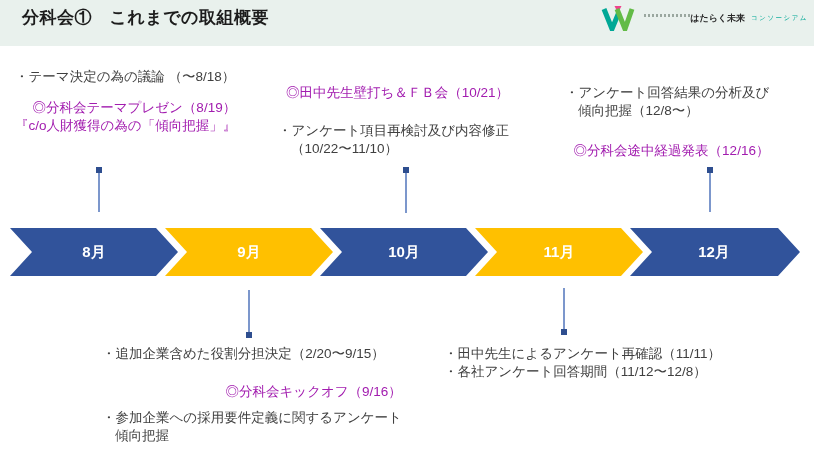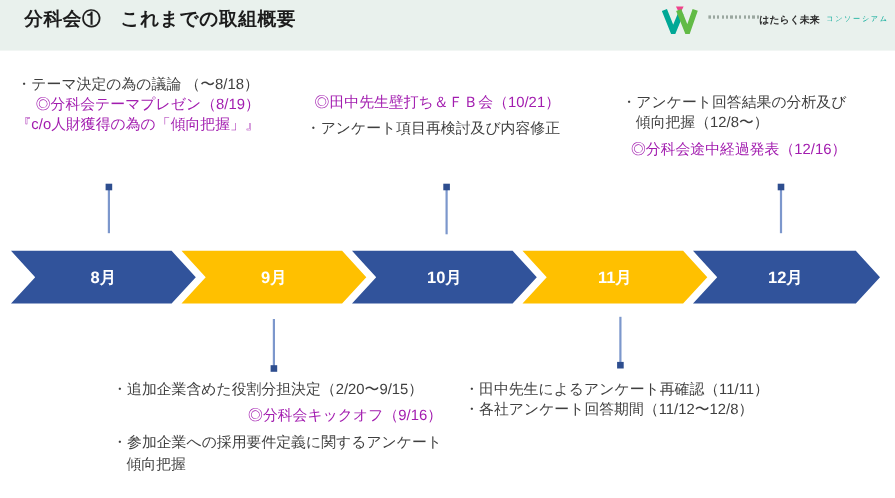--- a/index.html
+++ b/index.html
@@ -29,24 +29,24 @@
     width:46px;height:3px;margin-bottom:2px;margin-left:6px;
     background:repeating-linear-gradient(90deg,#9aa79f 0 2px,transparent 2px 4px);
   }
   .logo-name{font-size:9px;font-weight:bold;color:#2a2a2a;white-space:nowrap;}
   .logo-sub{font-size:6.5px;color:#00A896;letter-spacing:1.5px;white-space:nowrap;margin-top:1px;margin-left:6px;}
   
   .block{position:absolute;font-size:13.5px;line-height:18px;white-space:nowrap;}
   .t-dark{color:#3F3F3F;}
   .t-blue{color:#a21caf;text-align:right;}
   .indent{padding-left:13px;}
-  .gap13{}
-  .gap10{margin-top:6px;}
-  .gap7{margin-top:7px;}
-  .gap8{margin-top:8px;font-family:Liberation Mono, monospace;}
+  .gap13{margin-top:13px;}
+  .gap10{margin-top:20px;}
+  .gap7{margin-top:22px;}
+  .gap8{margin-top:8px;}
   
   .timeline-svg{position:absolute;left:0;top:0;width:814px;height:453px;}
   .timeline-svg text{
     font-family:"Liberation Sans",sans-serif;
     font-size:15px;font-weight:bold;fill:#ffffff;
   }
   
   .connector{position:absolute;width:2px;background:#7C97CC;}
   .connector .dot{
     position:absolute;left:-2px;width:6px;height:6px;background:#2E4E8F;
@@ -75,20 +75,21 @@
 
 <div class="block" style="left:15px;top:68px;">
   <div class="t-dark">・テーマ決定の為の議論 （〜8/18）</div>
   <div class="t-blue gap13">◎分科会テーマプレゼン（8/19）</div>
   <div class="t-blue">『c/o人財獲得の為の「傾向把握」』</div>
 </div>
 
 <div class="block" style="left:278px;top:84px;">
   <div class="t-blue">◎田中先生壁打ち＆ＦＢ会（10/21）</div>
   <div class="t-dark gap10">・アンケート項目再検討及び内容修正</div>
+  <div class="t-dark indent">（10/22〜11/10）</div>
 </div>
 
 <div class="block" style="left:565px;top:84px;">
   <div class="t-dark">・アンケート回答結果の分析及び</div>
   <div class="t-dark indent">傾向把握（12/8〜）</div>
   <div class="t-blue gap7">◎分科会途中経過発表（12/16）</div>
 </div>
 
 <div class="connector" style="left:98px;top:170px;height:42px;">
     <div class="dot dot-top"></div>
@@ -120,16 +121,16 @@
     <div class="dot dot-bottom"></div>
   </div>
 
 <div class="block" style="left:102px;top:345px;">
   <div class="t-dark">・追加企業含めた役割分担決定（2/20〜9/15）</div>
   <div class="t-blue gap10">◎分科会キックオフ（9/16）</div>
   <div class="t-dark gap8">・参加企業への採用要件定義に関するアンケート</div>
   <div class="t-dark indent">傾向把握</div>
 </div>
 
-<div class="block" style="left:422px;top:345px;">
+<div class="block" style="left:444px;top:345px;">
   <div class="t-dark">・田中先生によるアンケート再確認（11/11）</div>
   <div class="t-dark">・各社アンケート回答期間（11/12〜12/8）</div>
 </div>
 
 </body></html>

